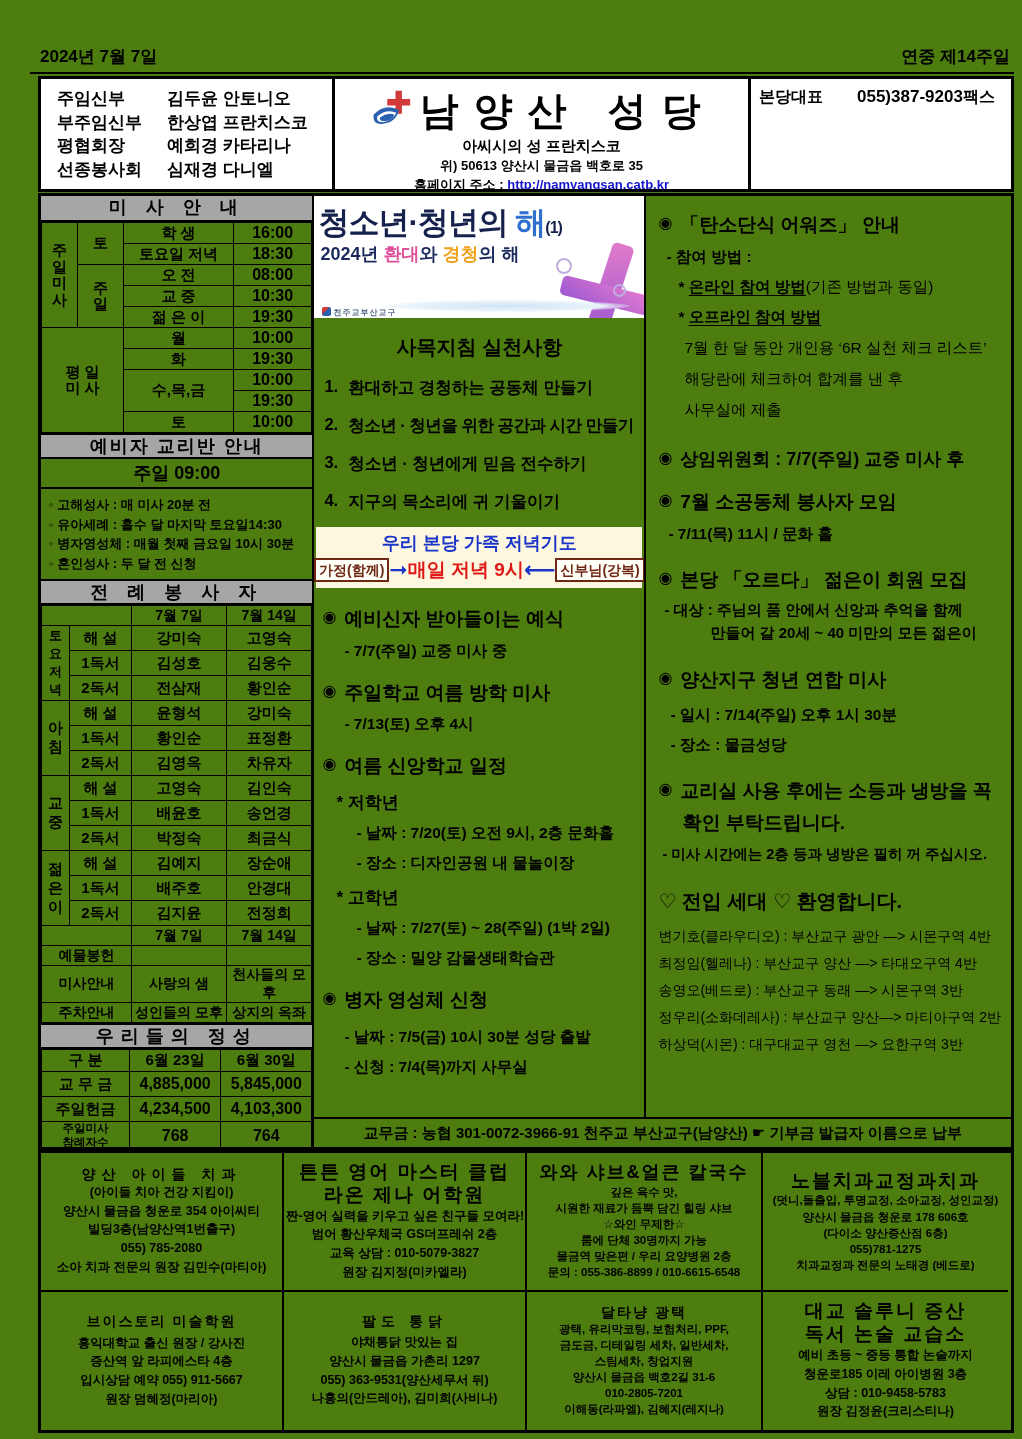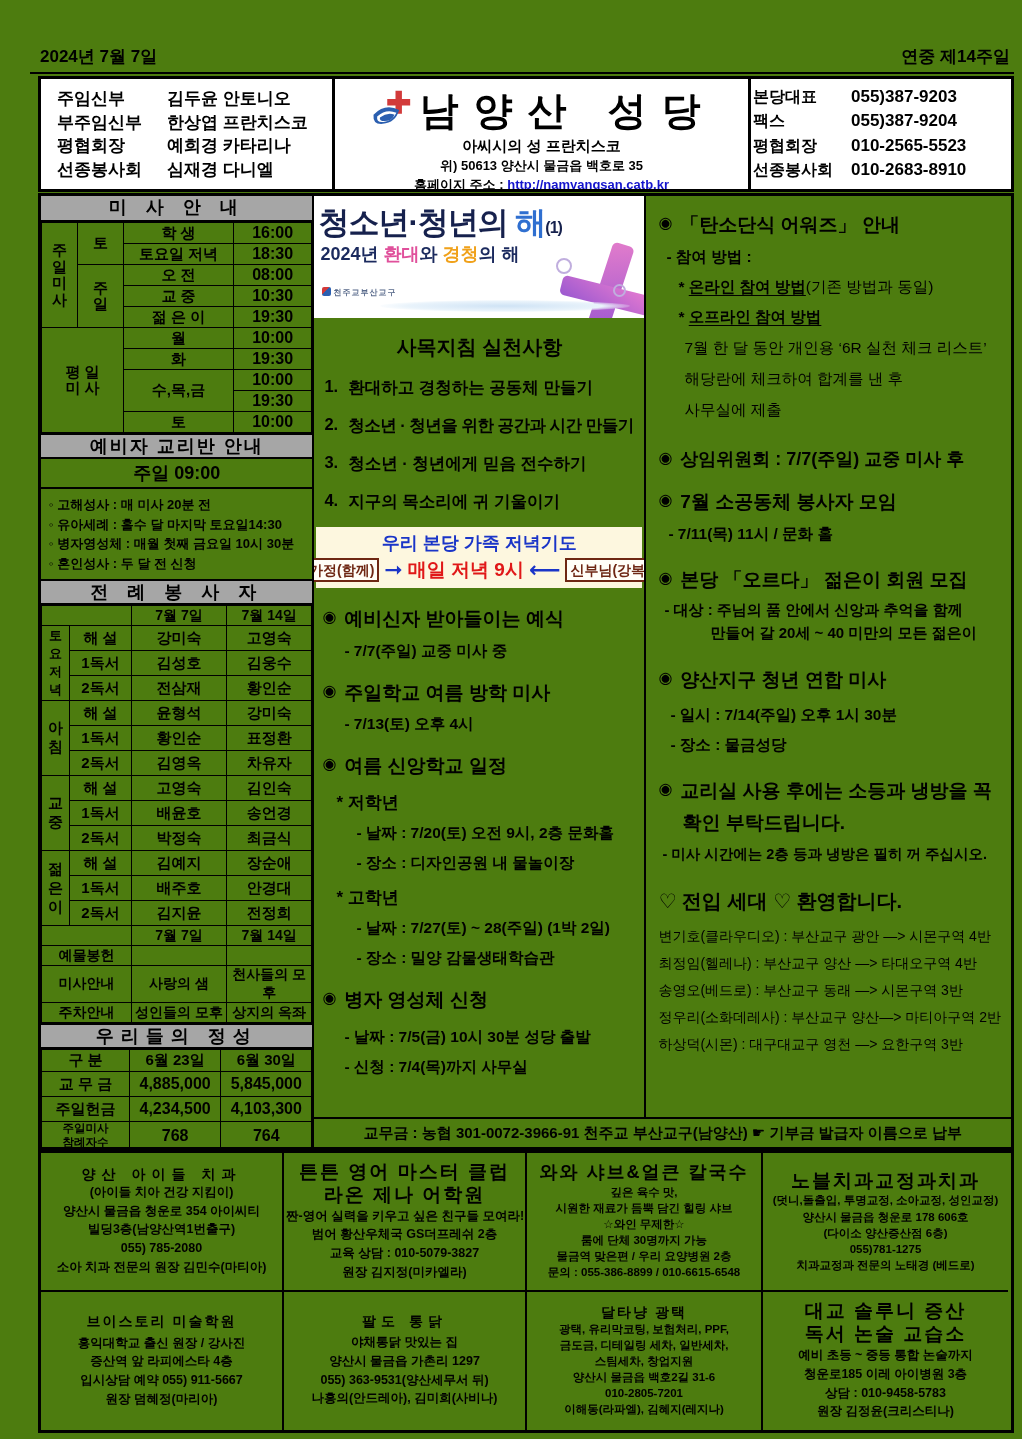--- a/index.html
+++ b/index.html
@@ -20,21 +20,21 @@
   .staff-row { display:flex; white-space:nowrap; }
   .role { width:100px; display:inline-block; text-align:justify; text-align-last:justify; margin-right:10px; }
   .h-center { flex:1; border-right:3px solid #000; display:flex; flex-direction:column;
               align-items:center; padding-top:5px; overflow:hidden; }
   .title-row { display:flex; align-items:center; gap:8px;justify-content:space-between; }
   .church-name { font-size:39px; letter-spacing:15px; white-space:nowrap; }
   .patron { font-size:15px; line-height:1.1; }
   .address { font-size:13px; margin-top:2px; }
   .homepage { font-size:13px; margin-top:1px; }
   .url { color:#1414cc; text-decoration:underline; font-weight:700; }
-  .h-right { width:260px; padding:8px 2px; display:flex; flex-direction:column;
+  .h-right { width:260px; padding:8px 8px; display:flex; flex-direction:row;
              justify-content:space-between; }
   .contact-row { display:flex; white-space:nowrap; font-size:16px; }
   .clabel { width:88px; display:inline-block; text-align:justify; text-align-last:justify; margin-right:10px; }
   .cvalue { font-size:17px; }
 
   
   .body-box { position:absolute; left:38px; top:193px; width:976px; height:957px;
               border:3px solid #000; display:flex; }
   .col-left { width:280px; border-right:2px solid #000; overflow:hidden; }
   .right-wrap { flex:1; display:flex; flex-direction:column; }
@@ -78,30 +78,30 @@
   .bn-cross .bar1 { position:absolute; left:48px; top:-6px; width:22px; height:112px;
                     background:linear-gradient(160deg,#e27ccb,#8d4fd3); border-radius:5px;
                     transform:rotate(18deg); }
   .bn-cross .bar2 { position:absolute; left:12px; top:38px; width:96px; height:20px;
                     background:linear-gradient(20deg,#9b59d0,#e87bd0); border-radius:5px;
                     transform:rotate(14deg); }
   .bn-fig { position:absolute; border:2px solid #c0aede; border-radius:50%; background:transparent; }
   .bn-wave { position:absolute; left:66px; bottom:6px; width:250px; height:12px;
              background:radial-gradient(ellipse at center,#cfe3f5 0%,#e9f3fb 55%,rgba(255,255,255,0) 75%);
              border-radius:50%; }
-  .bn-logo { position:absolute; left:8px; bottom:20px; font-size:8px; color:#5a6b8c; letter-spacing:1px; }
+  .bn-logo { position:absolute; left:8px; bottom:0; font-size:8px; color:#5a6b8c; letter-spacing:1px; }
   .bn-mark { display:inline-block; width:9px; height:9px; vertical-align:-1px; margin-right:2px;
              background:linear-gradient(135deg,#d23a3a 40%,#2b5fb0 40%); border-radius:2px; }
 
   .pastoral-title { text-align:center; font-size:20px; margin-top:16px; }
   .p-item { display:flex; gap:10px; font-size:16.5px; margin:16px 6px 0 10px; white-space:nowrap; }
 
   .prayer { margin:14px 2px 0 2px; background:#fdf7df; padding:4px 2px 5px 2px; }
   .prayer-title { text-align:center; color:#1a35c8; font-size:18px; }
-  .prayer-row { display:flex; align-items:center; justify-content:center; gap:5px; margin-top:2px; }
+  .prayer-row { display:flex; align-items:center; justify-content:center; margin-top:2px; }
   .p-box { border:2px solid #6e2713; color:#6e2713; font-size:14px; padding:0 3px; line-height:20px;
            background:#fffef7; white-space:nowrap; }
   .p-arrow { color:#1a35c8; font-size:22px; line-height:20px; }
   .p-center { color:#e01818; font-size:19px; white-space:nowrap; }
 
   
   .sec { margin:18px 6px 0 8px; }
   .sec-title { display:flex; gap:8px; font-size:19px; line-height:1.35; }
   .sec-title .bl { font-size:16px; }
   .sub { font-weight:700; font-size:15.5px; margin:9px 0 0 22px; white-space:nowrap; }

